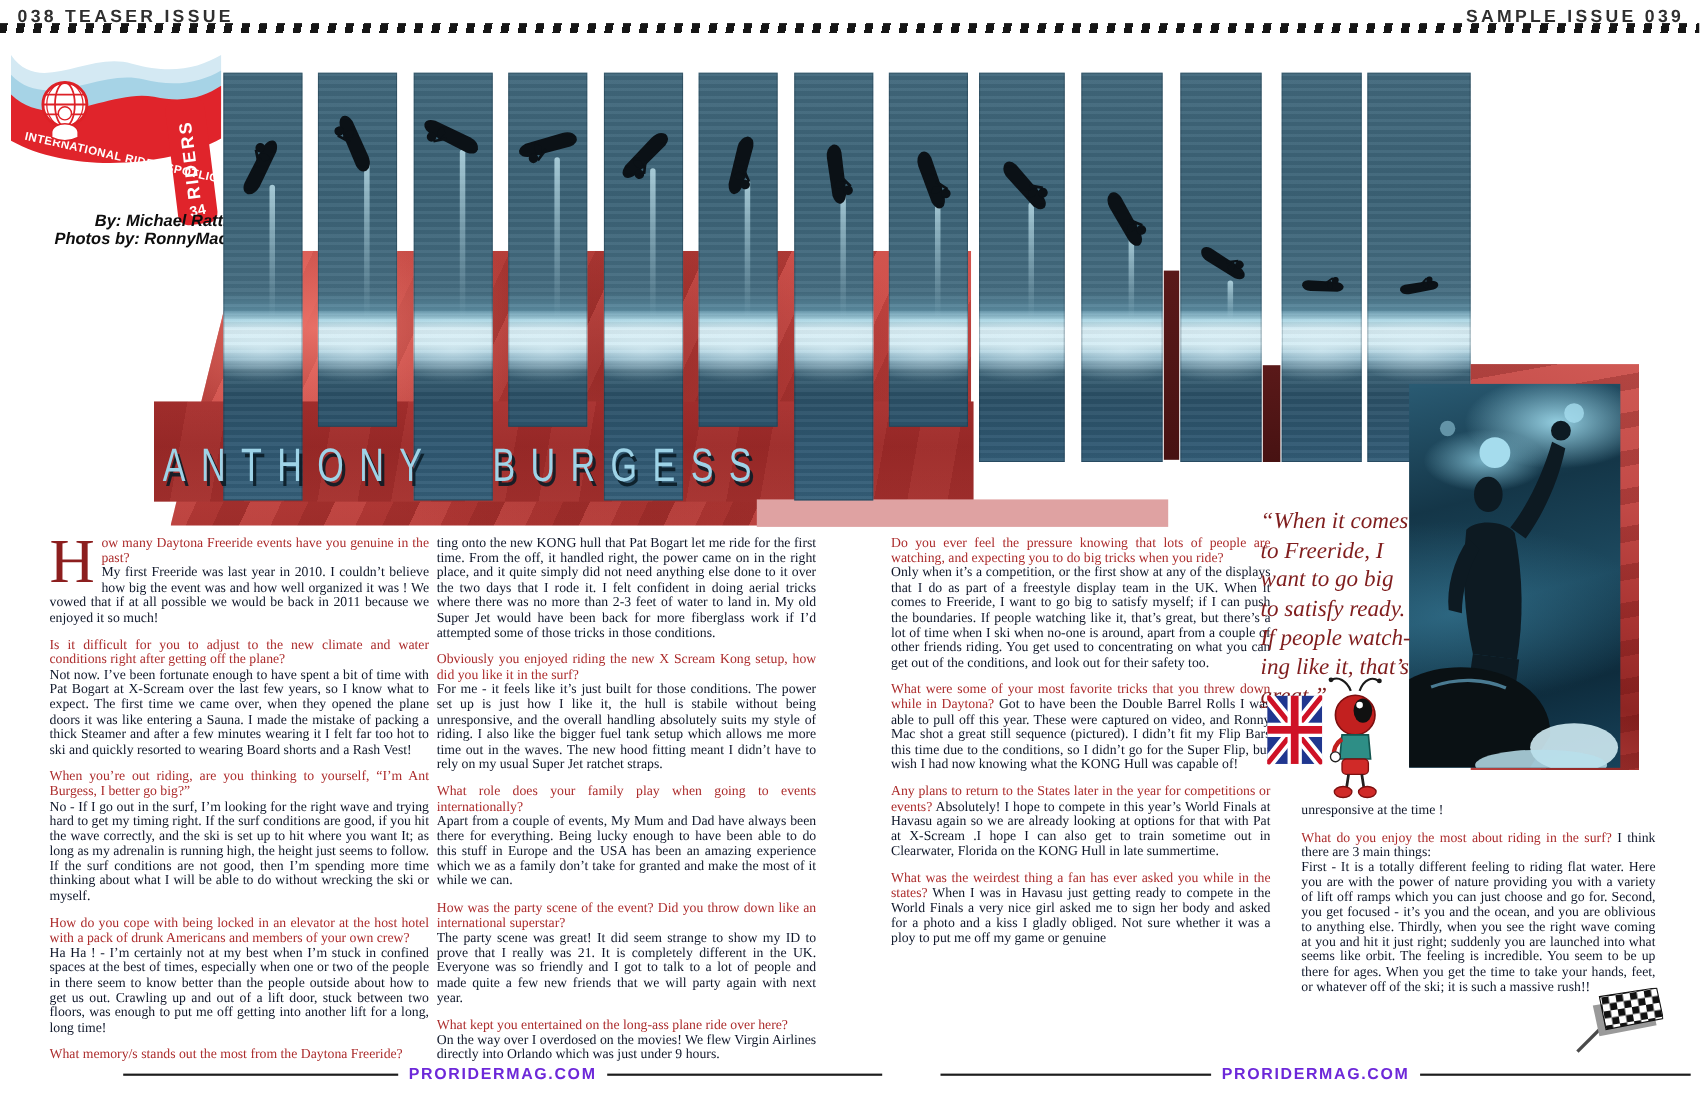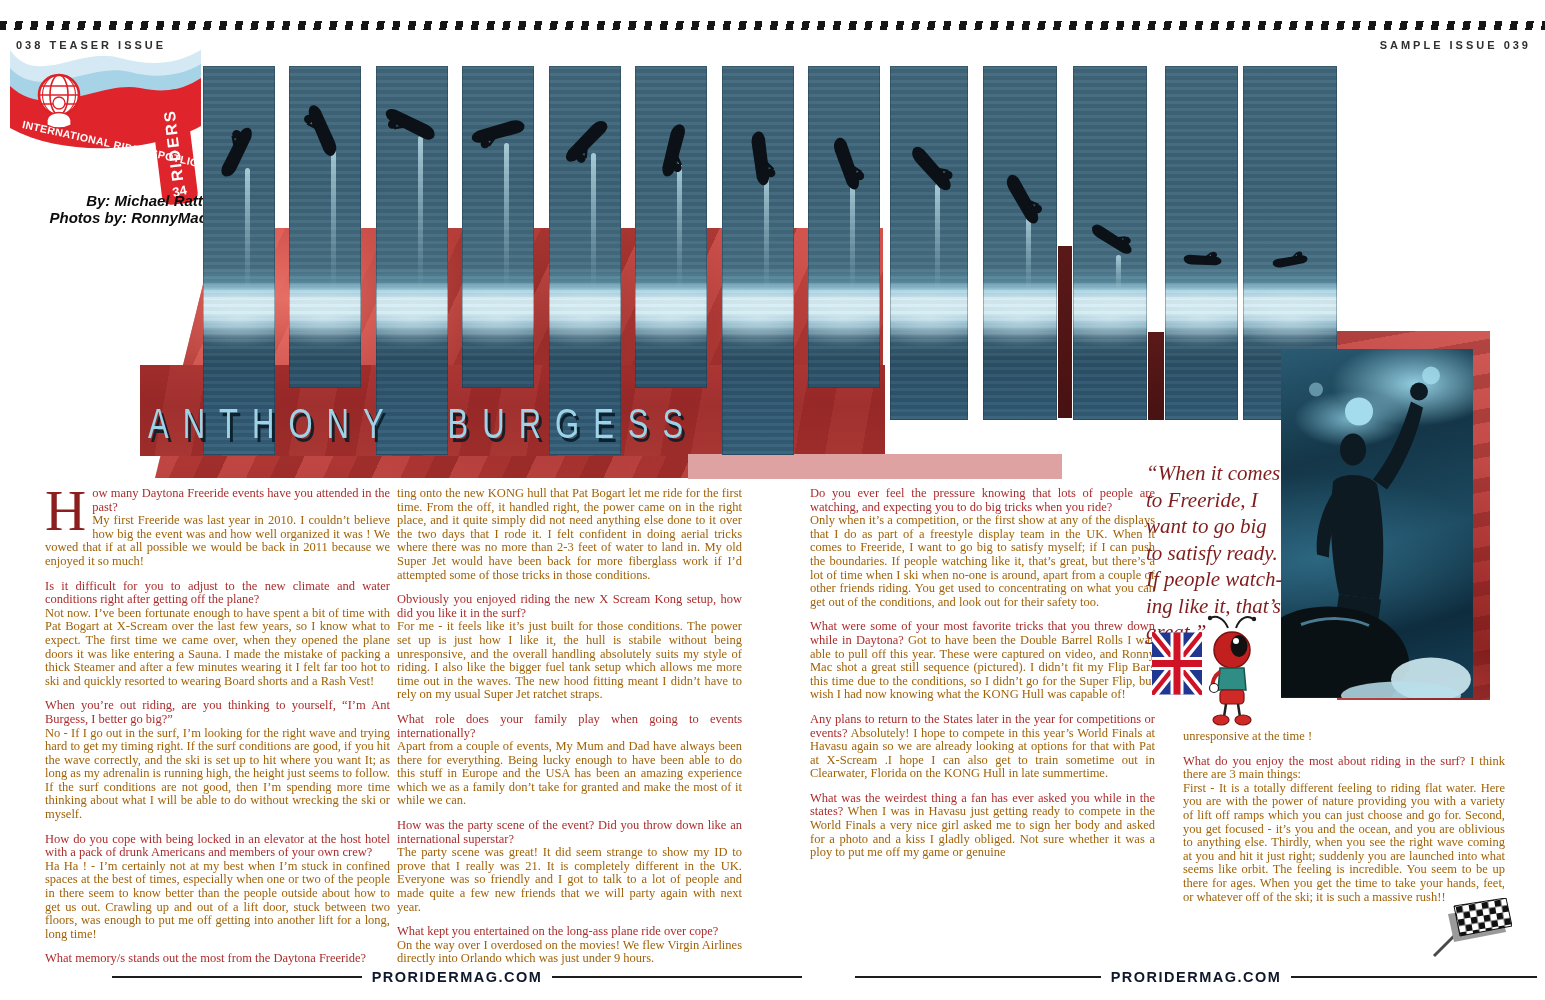--- a/index.html
+++ b/index.html
@@ -1,21 +1,21 @@
 <!DOCTYPE html>
 <html><head>
 <meta charset="utf-8">
 <style>
   html,body{margin:0;padding:0;}
   body{width:1545px;height:1000px;position:relative;background:#ffffff;
        font-family:"Liberation Serif",serif;overflow:hidden;}
 
   
   .hdr{position:absolute;top:7px;font-family:"Liberation Sans",sans-serif;font-weight:700;
-       font-size:11px;letter-spacing:3px;color:#2f2f2f;white-space:nowrap;margin-top:32px;}
+       font-size:16px;letter-spacing:3px;color:#2f2f2f;white-space:nowrap;}
   #hdrL{left:16px;} #hdrR{right:14px;}
   #dashrule{position:absolute;top:21px;left:0;width:1545px;height:9px;
        background:repeating-linear-gradient(100deg,#161616 0 7px,transparent 7px 15.5px);}
 
   
   #badge{position:absolute;left:8px;top:34px;width:195px;height:142px;}
   #badge svg.waves{position:absolute;left:0;top:0;width:195px;height:142px;}
   #ribbonText{position:absolute;left:16px;top:84px;width:172px;transform:rotate(12.5deg);
        transform-origin:0 0;color:#fff;font-family:"Liberation Sans",sans-serif;
        font-weight:700;font-size:10.5px;letter-spacing:.4px;white-space:nowrap;}
@@ -91,27 +91,27 @@
   #chkflag{position:absolute;left:1428px;top:898px;width:84px;height:62px;z-index:4;}
 
   
   .col{position:absolute;top:487px;height:478px;overflow:hidden;text-align:justify;
        font-size:12.5px;line-height:13.6px;color:#101010;z-index:3;}
   #col1{left:45px;width:345px;} #col2{left:397px;width:345px;}
   #col3{left:810px;width:345px;} #col4{left:1183px;width:322px;top:730px;height:234px;}
   .col p{margin:0;}
   .block{margin-bottom:11px;}
   .q{color:#ac2c2c;}
-  .a{color:#a16207;margin-top:12px;}
+  .a{color:#0f172a;margin-top:12px;}
   .dropcap{float:left;font-size:57px;line-height:43px;color:#8c1e1e;margin:2px 6px 0 0;}
 
   
   .foot{position:absolute;top:969px;display:flex;align-items:center;gap:10px;
        font-family:"Liberation Sans",sans-serif;font-weight:700;font-size:14.5px;
-       letter-spacing:1.5px;color:#0f172a;}
+       letter-spacing:1.5px;color:#6d28d9;}
   .foot .ln{height:2.5px;background:#1d1d1d;flex:1;}
   #footL{left:112px;width:690px;} #footR{left:855px;width:682px;}
 </style>
 </head>
 <body>
 
 <div class="hdr" id="hdrL">038 TEASER ISSUE</div>
 <div class="hdr" id="hdrR">SAMPLE ISSUE 039</div>
 <div id="dashrule"></div>
 
@@ -332,21 +332,21 @@
       <rect x="6.5" y="6.5" width="6.5" height="6.5" fill="#111"></rect>
     </pattern>
   </defs>
   <path d="M6,58 L32,32" stroke="#4a4a4a" stroke-width="3"></path>
   <path d="M20,16 L72,8 L78,34 L26,44 Z" fill="#9a9a9a"></path>
   <path d="M26,8 L78,0 L84,28 L32,38 Z" fill="url(#chk)" stroke="#111" stroke-width="1"></path>
 </svg>
 
 <div class="col" id="col1">
     <div class="block">
-      <p><span class="dropcap">H</span><span class="q">ow many Daytona Freeride events have you attended in the past?</span><br><span class="a">My first Freeride was last year in 2010. I couldn’t believe how big the event was and how well organized it was ! We vowed that if at all possible we would be back in 2011 because we enjoyed it so much!</span></p>
+      <p><span class="dropcap">H</span><span class="q">ow many Daytona Freeride events have you genuine in the past?</span><br><span class="a">My first Freeride was last year in 2010. I couldn’t believe how big the event was and how well organized it was ! We vowed that if at all possible we would be back in 2011 because we enjoyed it so much!</span></p>
     </div>
     <div class="block">
       <p><span class="q">Is it difficult for you to adjust to the new climate and water conditions right after getting off the plane?</span><br><span class="a">Not now. I’ve been fortunate enough to have spent a bit of time with Pat Bogart at X-Scream over the last few years, so I know what to expect. The first time we came over, when they opened the plane doors it was like entering a Sauna. I made the mistake of packing a thick Steamer and after a few minutes wearing it I felt far too hot to ski and quickly resorted to wearing Board shorts and a Rash Vest!</span></p>
     </div>
     <div class="block">
       <p><span class="q">When you’re out riding, are you thinking to yourself, “I’m Ant Burgess, I better go big?”</span><br><span class="a">No - If I go out in the surf, I’m looking for the right wave and trying hard to get my timing right. If the surf conditions are good, if you hit the wave correctly, and the ski is set up to hit where you want It; as long as my adrenalin is running high, the height just seems to follow. If the surf conditions are not good, then I’m spending more time thinking about what I will be able to do without wrecking the ski or myself.</span></p>
     </div>
     <div class="block">
       <p><span class="q">How do you cope with being locked in an elevator at the host hotel with a pack of drunk Americans and members of your own crew?</span><br><span class="a">Ha Ha ! - I’m certainly not at my best when I’m stuck in confined spaces at the best of times, especially when one or two of the people in there seem to know better than the people outside about how to get us out. Crawling up and out of a lift door, stuck between two floors, was enough to put me off getting into another lift for a long, long time!</span></p>
     </div>
@@ -361,21 +361,21 @@
     <div class="block">
       <p><span class="q">Obviously you enjoyed riding the new X Scream Kong setup, how did you like it in the surf?</span><br><span class="a">For me - it feels like it’s just built for those conditions. The power set up is just how I like it, the hull is stabile without being unresponsive, and the overall handling absolutely suits my style of riding. I also like the bigger fuel tank setup which allows me more time out in the waves. The new hood fitting meant I didn’t have to rely on my usual Super Jet ratchet straps.</span></p>
     </div>
     <div class="block">
       <p><span class="q">What role does your family play when going to events internationally?</span><br><span class="a">Apart from a couple of events, My Mum and Dad have always been there for everything. Being lucky enough to have been able to do this stuff in Europe and the USA has been an amazing experience which we as a family don’t take for granted and make the most of it while we can.</span></p>
     </div>
     <div class="block">
       <p><span class="q">How was the party scene of the event? Did you throw down like an international superstar?</span><br><span class="a">The party scene was great! It did seem strange to show my ID to prove that I really was 21. It is completely different in the UK.  Everyone was so friendly and I got to talk to a lot of people and made quite a few new friends that we will party again with next year.</span></p>
     </div>
     <div class="block">
-      <p><span class="q">What kept you entertained on the long-ass plane ride over cope?</span><br><span class="a">On the way over I overdosed on the movies! We flew Virgin Airlines directly into Orlando which was just under 9 hours.</span></p>
+      <p><span class="q">What kept you entertained on the long-ass plane ride over here?</span><br><span class="a">On the way over I overdosed on the movies! We flew Virgin Airlines directly into Orlando which was just under 9 hours.</span></p>
     </div>
   </div>
 <div class="col" id="col3">
     <div class="block">
       <p><span class="q">Do you ever feel the pressure knowing that lots of people are watching, and expecting you to do big tricks when you ride?</span><br><span class="a">Only when it’s a competition, or the first show at any of the displays that I do as part of a freestyle display team in the UK. When it comes to Freeride, I want to go big to satisfy myself; if I can push the boundaries. If people watching like it, that’s great, but there’s a lot of time when I ski when no-one is around, apart from a couple of other friends riding. You get used to concentrating on what you can get out of the conditions, and look out for their safety too.</span></p>
     </div>
     <div class="block">
       <p><span class="q">What were some of your most favorite tricks that you threw down while in Daytona?</span> <span class="a">Got to have been the Double Barrel Rolls I was able to pull off this year. These were captured on video, and Ronny Mac shot a great still sequence (pictured). I didn’t fit my Flip Bars this time due to the conditions, so I didn’t go for the Super Flip, but wish I had now knowing what the KONG Hull was capable of!</span></p>
     </div>
     <div class="block">

